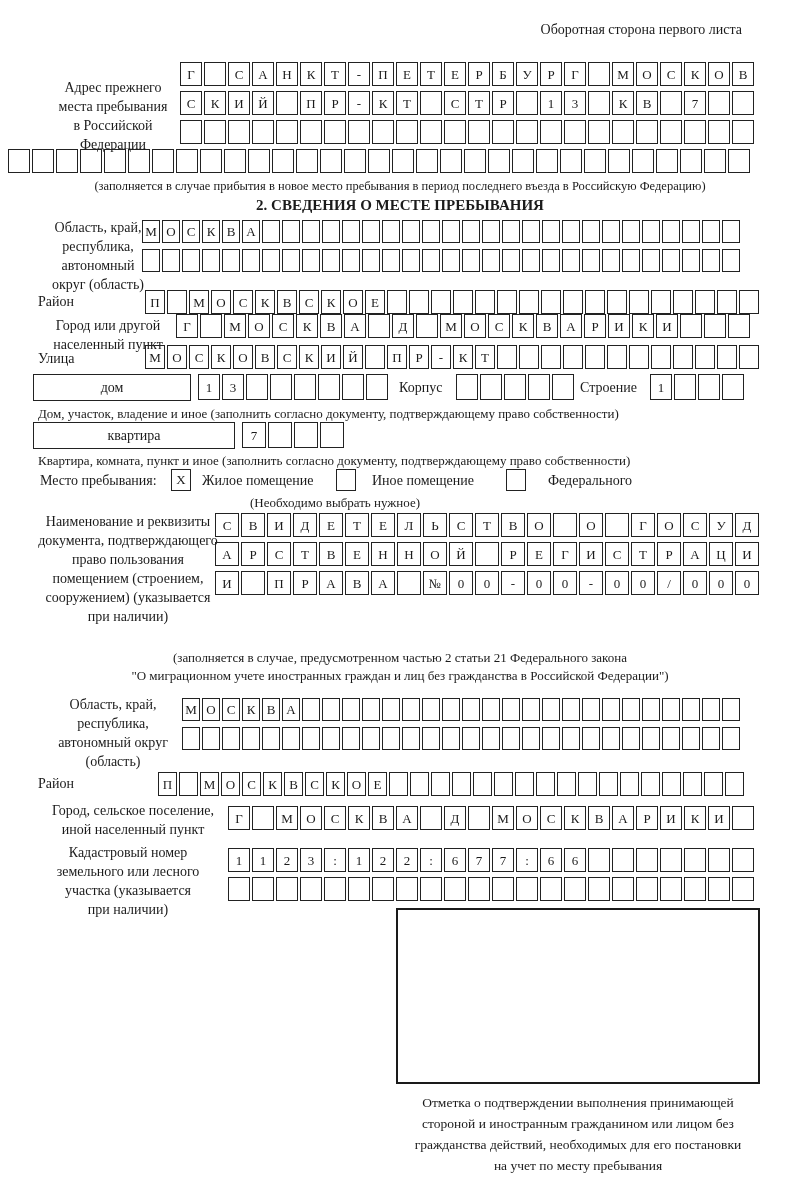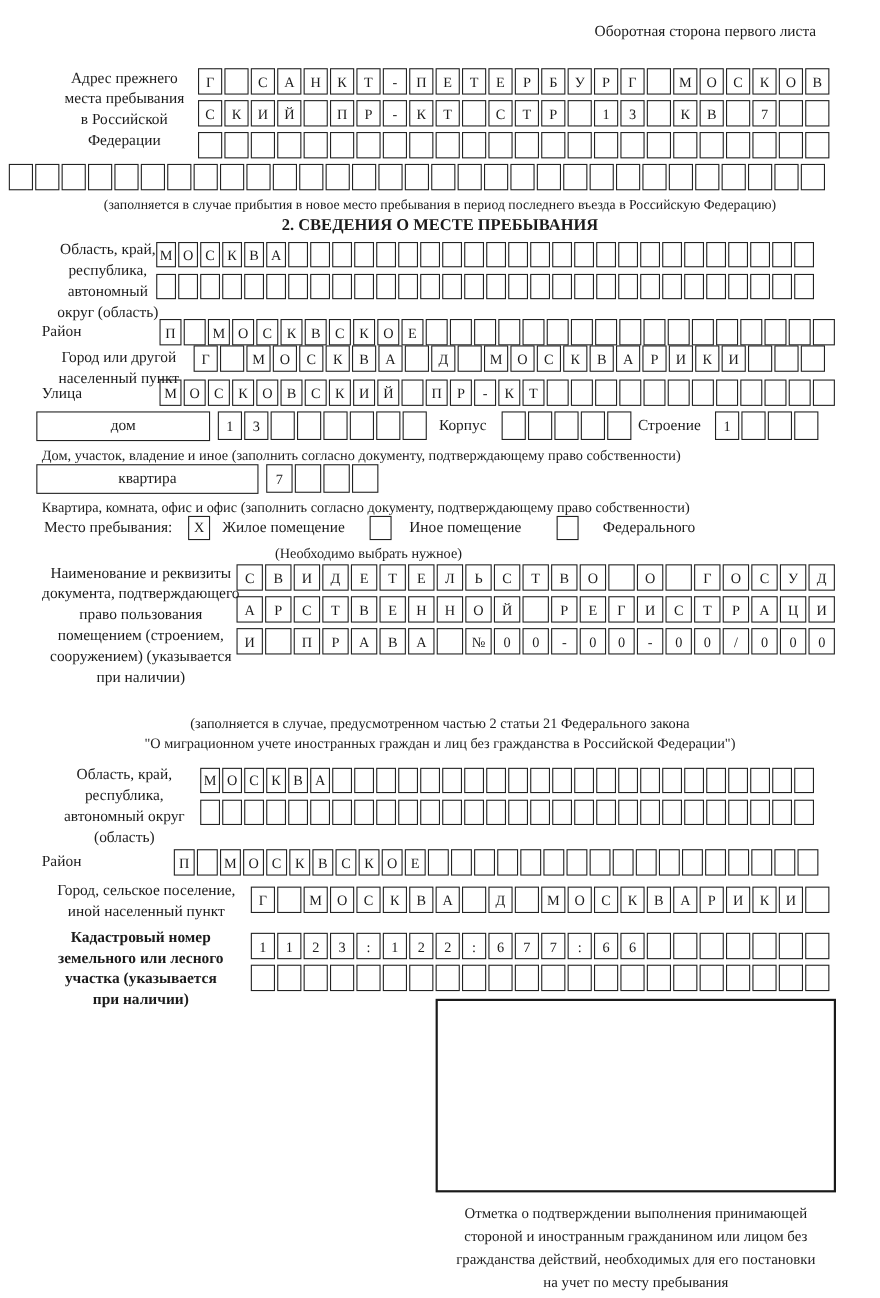--- a/index.html
+++ b/index.html
@@ -41,21 +41,21 @@
   }
   .stampnote{font-size:13.5px;line-height:21px;text-align:center;white-space:pre-line;}
 </style>
 </head>
 <body>
 
 <div class="page">
 
   <div class="abs note" style="top:22px;right:58px;font-size:14px;">Оборотная сторона первого листа</div>
 
-  <div class="abs lbl" style="left:38px;top:62px;width:150px;">Адрес прежнего
+  <div class="abs lbl" style="left:38px;top:78px;width:150px;">Адрес прежнего
 места пребывания
 в Российской
 Федерации</div>
   <div class="abs cells" style="left:180px;top:62px;">
       <span class="cell">Г</span>
       <span class="cell"></span>
       <span class="cell">С</span>
       <span class="cell">А</span>
       <span class="cell">Н</span>
       <span class="cell">К</span>
@@ -357,21 +357,21 @@
     </div>
   <div class="abs note" style="left:38px;top:406px;font-size:13px;">Дом, участок, владение и иное (заполнить согласно документу, подтверждающему право собственности)</div>
 
   <div class="abs wordbox" style="left:33px;top:422px;width:202px;">квартира</div>
   <div class="abs cells c24 h26" style="left:242px;top:422px;">
       <span class="cell">7</span>
       <span class="cell"></span>
       <span class="cell"></span>
       <span class="cell"></span>
     </div>
-  <div class="abs note" style="left:38px;top:453px;font-size:13px;">Квартира, комната, офис и офис (заполнить согласно документу, подтверждающему право собственности)</div>
+  <div class="abs note" style="left:38px;top:453px;font-size:13px;">Квартира, комната, пункт и иное (заполнить согласно документу, подтверждающему право собственности)</div>
 
   <div class="abs lbl" style="left:40px;top:471px;">Место пребывания:</div>
   <div class="abs chk" style="left:171px;top:469px;">X</div>
   <div class="abs lbl" style="left:202px;top:471px;">Жилое помещение</div>
   <div class="abs chk" style="left:336px;top:469px;"></div>
   <div class="abs lbl" style="left:372px;top:471px;">Иное помещение</div>
   <div class="abs chk" style="left:506px;top:469px;"></div>
   <div class="abs lbl" style="left:548px;top:471px;">Федерального</div>
   <div class="abs note" style="left:230px;top:495px;width:210px;text-align:center;font-size:13px;">(Необходимо выбрать нужное)</div>
 
@@ -571,21 +571,21 @@
       <span class="cell">К</span>
       <span class="cell">В</span>
       <span class="cell">А</span>
       <span class="cell">Р</span>
       <span class="cell">И</span>
       <span class="cell">К</span>
       <span class="cell">И</span>
       <span class="cell"></span>
     </div>
 
-  <div class="abs lbl" style="left:38px;top:843px;width:180px;font-weight:bold;">Кадастровый номер
+  <div class="abs lbl" style="left:38px;top:843px;width:180px;">Кадастровый номер
 земельного или лесного
 участка (указывается
 при наличии)</div>
   <div class="abs cells" style="left:228px;top:848px;">
       <span class="cell">1</span>
       <span class="cell">1</span>
       <span class="cell">2</span>
       <span class="cell">3</span>
       <span class="cell">:</span>
       <span class="cell">1</span>

